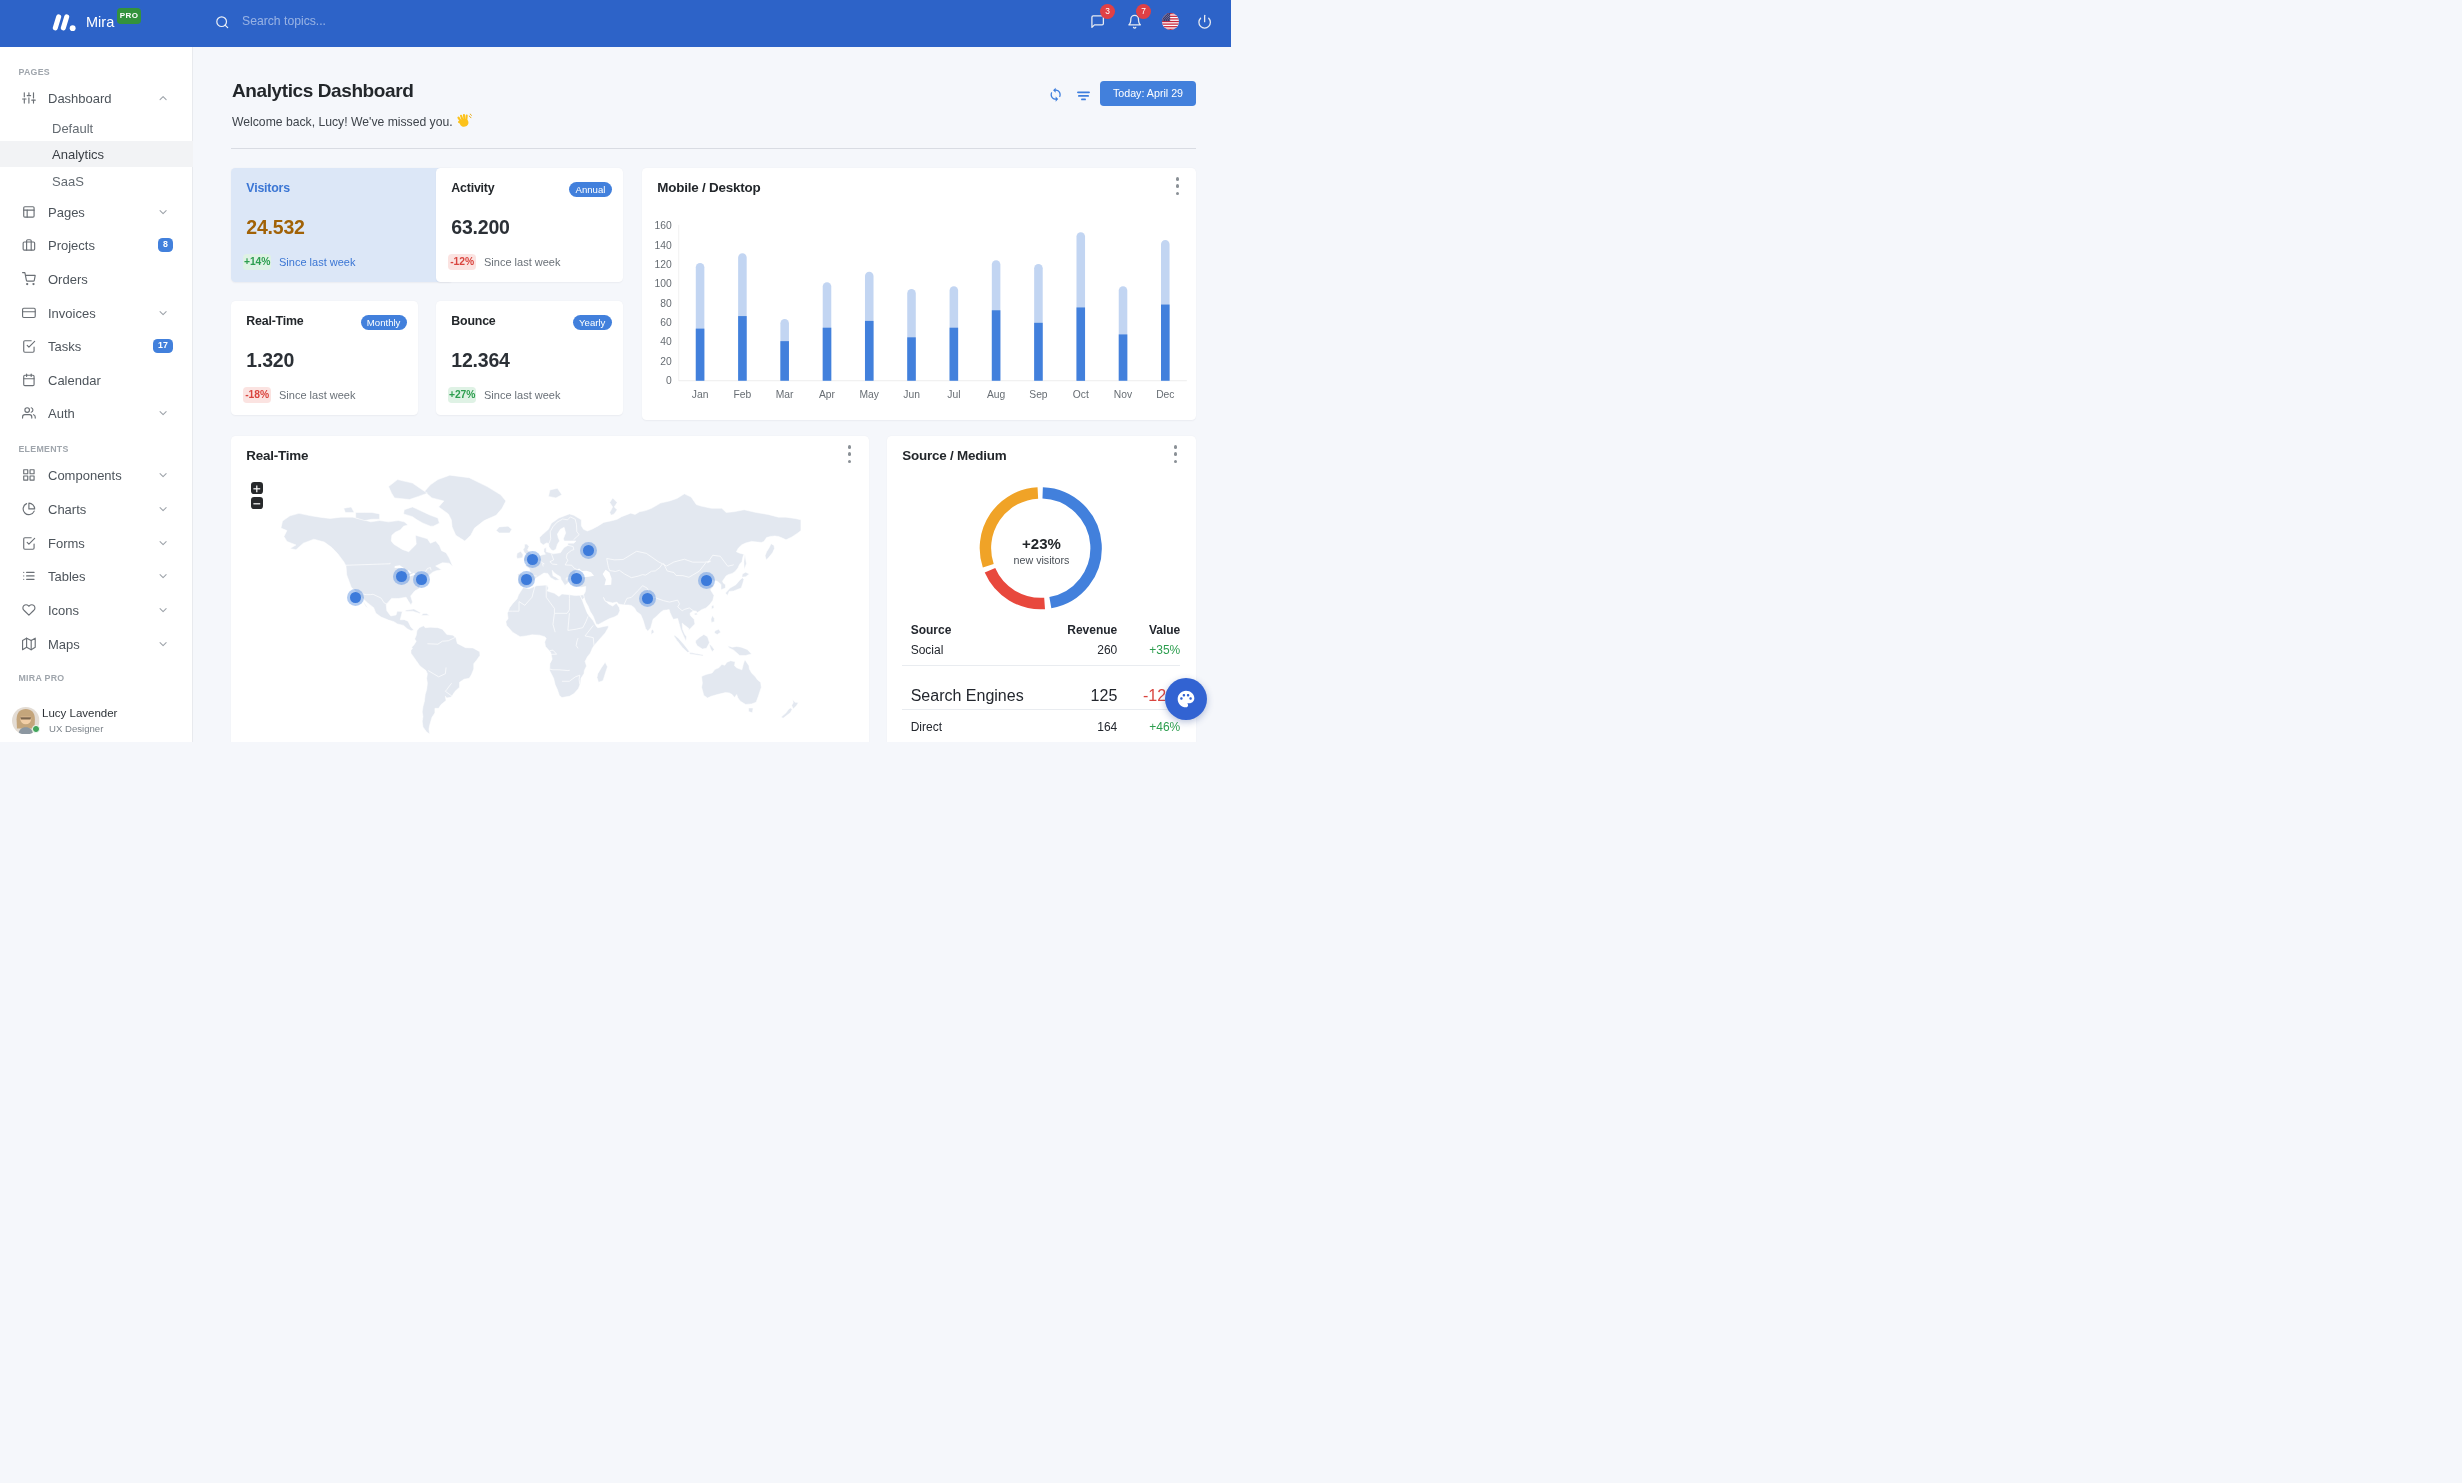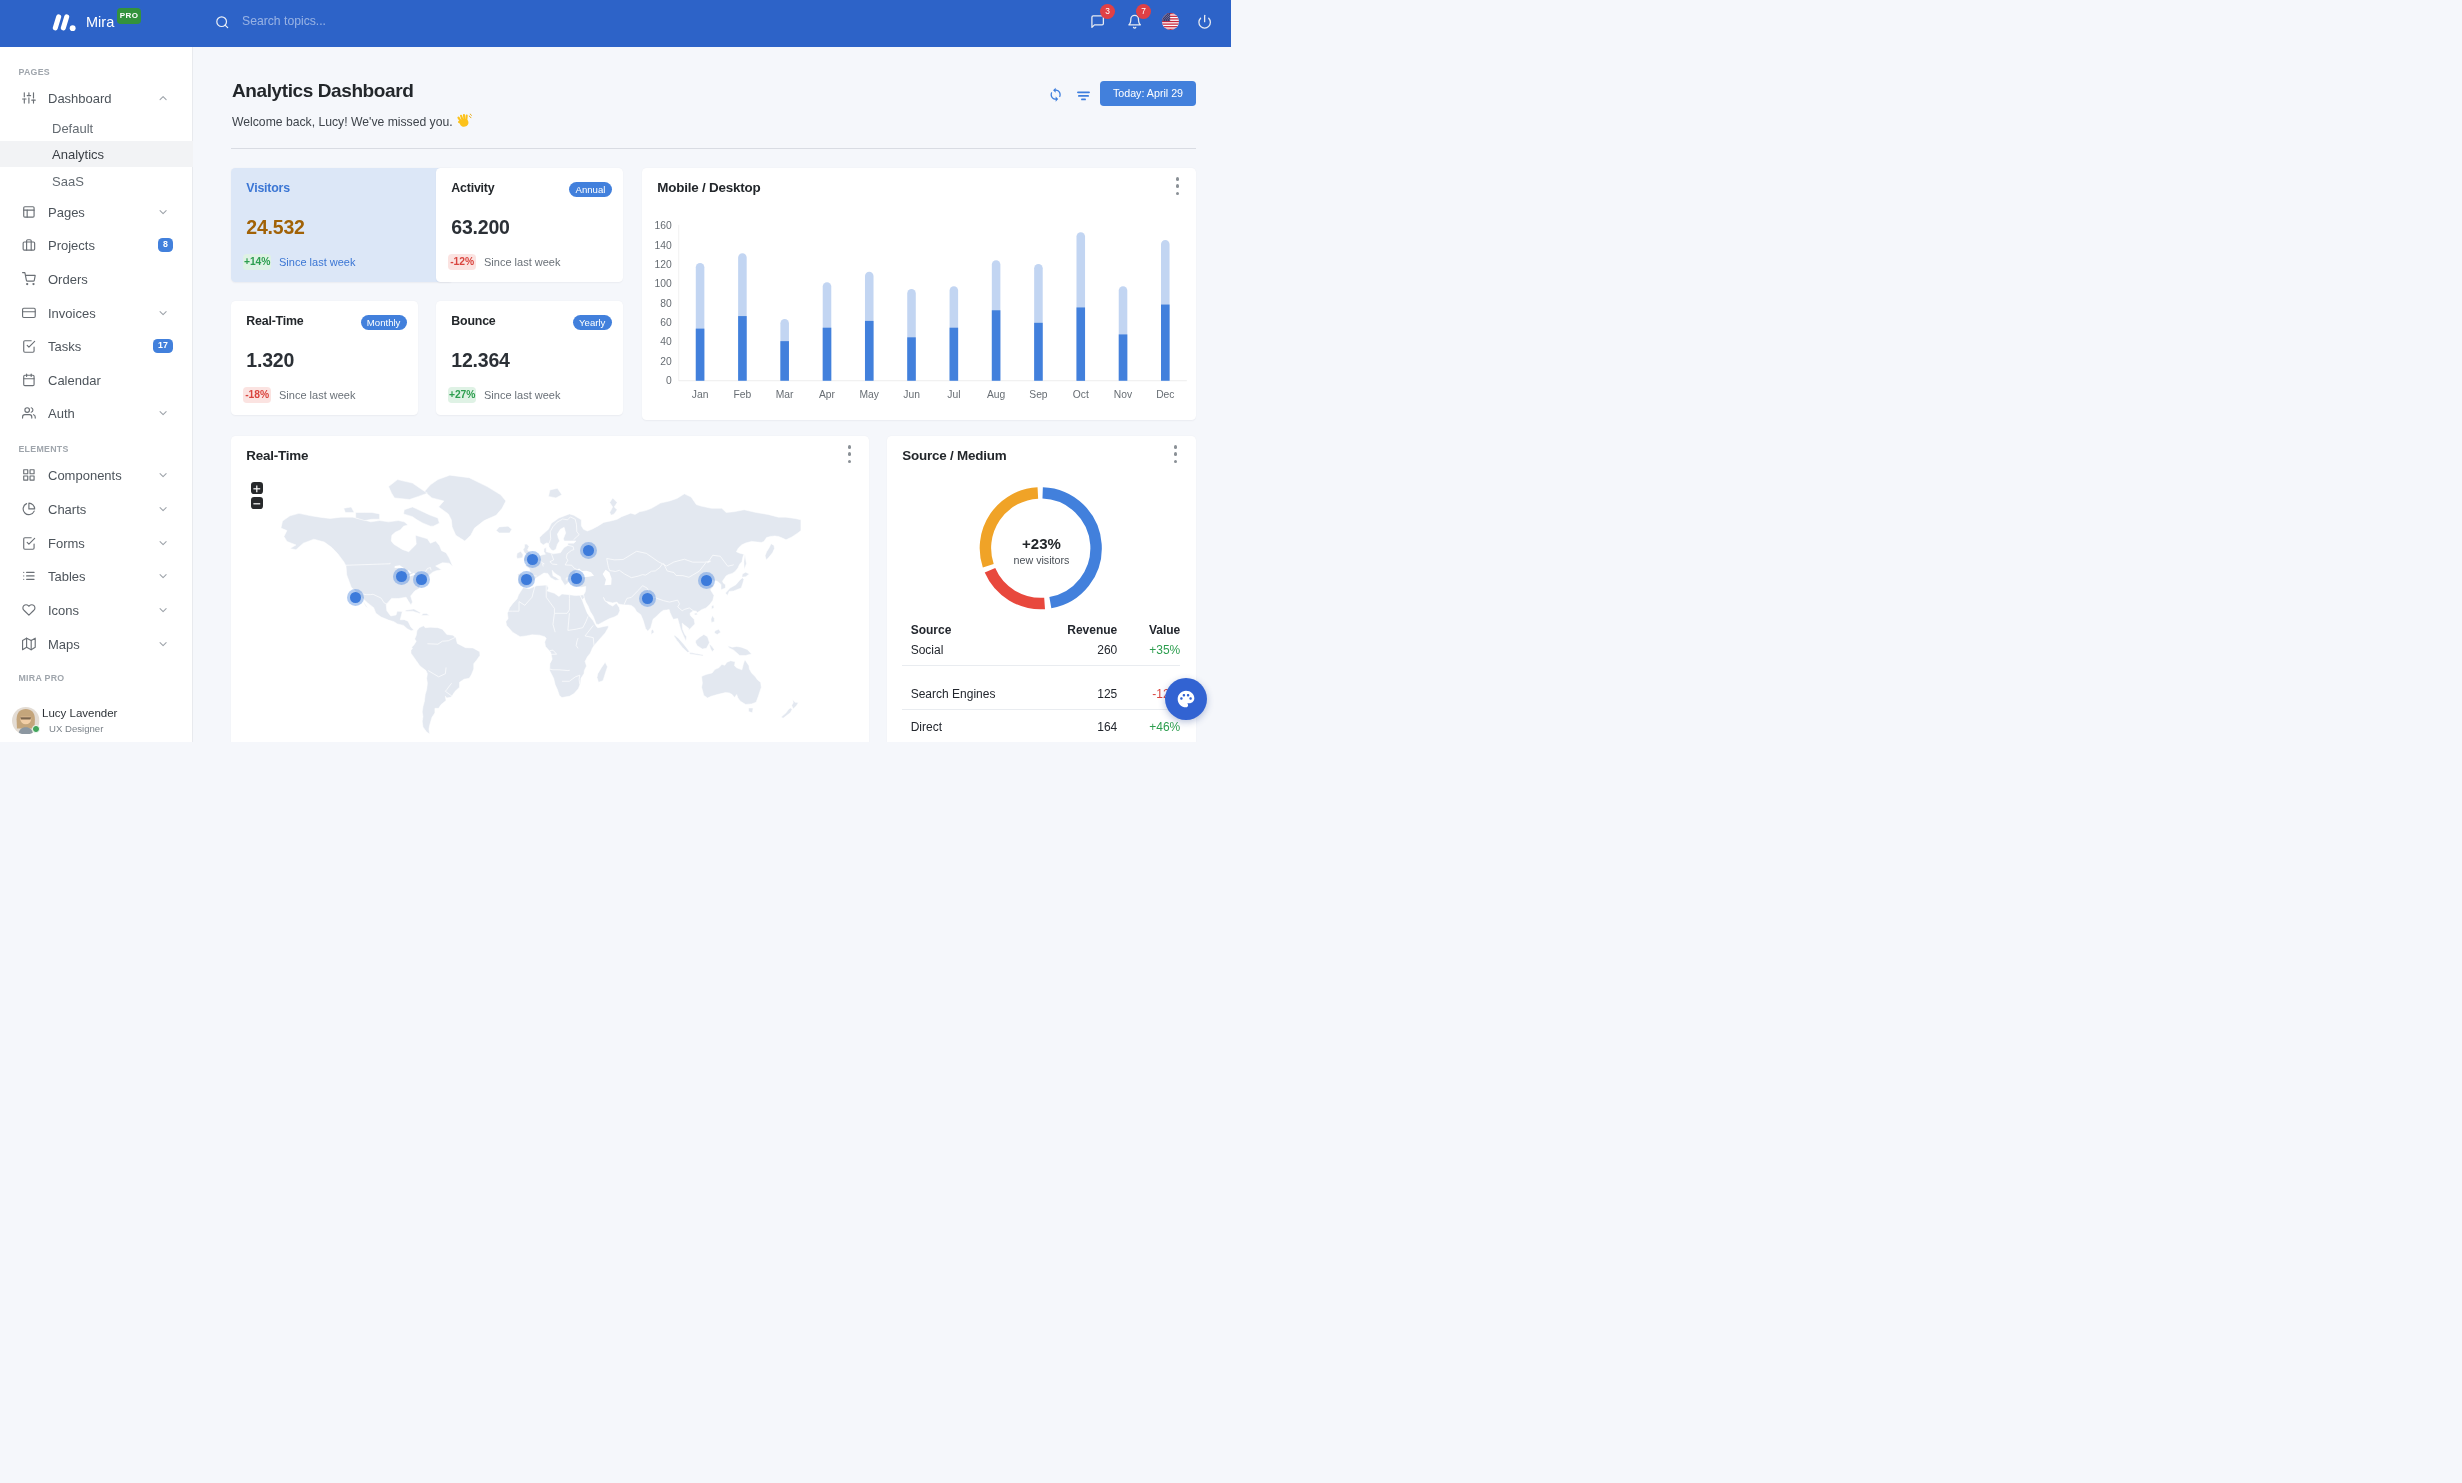--- a/index.html
+++ b/index.html
@@ -585,21 +585,21 @@
   <div class="trow" style="top:187px;height:13px;font-weight:bold;font-size:12px">
     <span class="tc1" style="left:8.4px">Source</span>
         <span class="tc2">Revenue</span>
         <span class="tc3">Value</span>
   </div>
   <div class="trow" style="top:198px;height:32px;border-bottom:0.8px solid #E9ECF0;font-size:12px">
     <span class="tc1" style="top:9.2px">Social</span>
         <span class="tc2" style="top:9.2px">260</span>
         <span class="tc3" style="top:9.2px;color:#2D9E4F">+35%</span>
   </div>
-  <div class="trow" style="top:242px;height:32px;border-bottom:0.8px solid #E9ECF0;font-size:12px">
+  <div class="trow" style="top:242px;height:32px;border-bottom:0.8px solid #E9ECF0;font-size:16px">
     <span class="tc1" style="top:9.2px">Search Engines</span>
         <span class="tc2" style="top:9.2px">125</span>
         <span class="tc3" style="top:9.2px;color:#D9453F">-12%</span>
   </div>
   <div class="trow" style="top:275px;height:32px;font-size:12px">
     <span class="tc1" style="top:9.2px">Direct</span>
         <span class="tc2" style="top:9.2px">164</span>
         <span class="tc3" style="top:9.2px;color:#2D9E4F">+46%</span>
   </div>
 </div>

